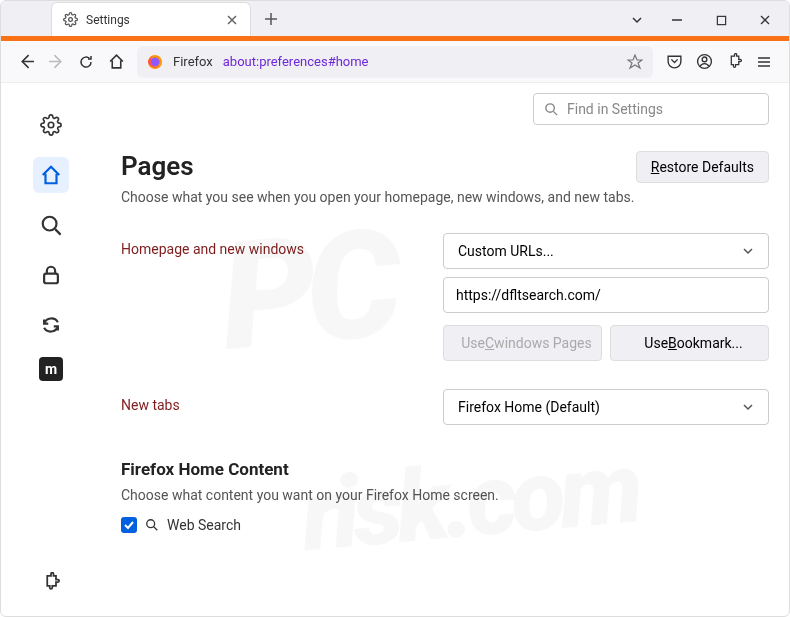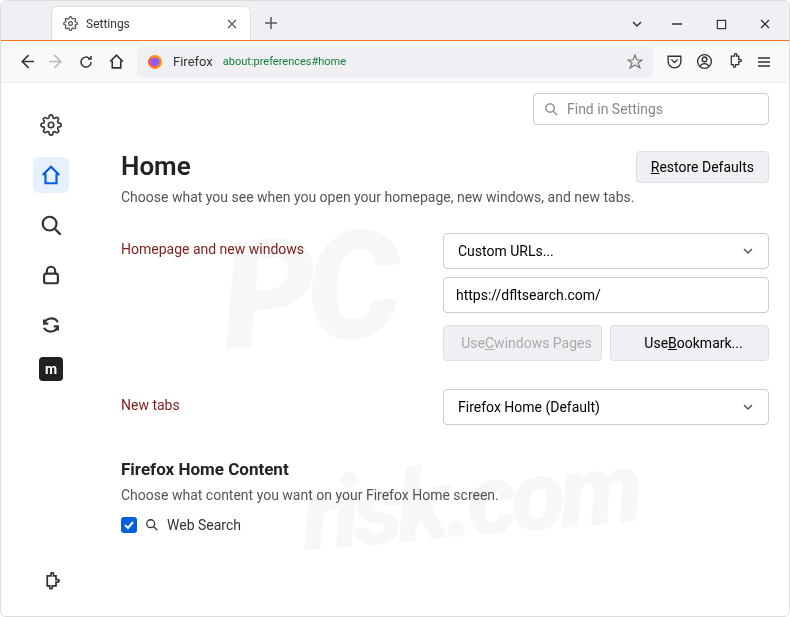--- a/index.html
+++ b/index.html
@@ -1,37 +1,37 @@
 <!DOCTYPE html>
 <html><head>
 <meta charset="utf-8">
 <style>
 * { box-sizing: border-box; margin: 0; padding: 0; font-family: -apple-system, BlinkMacSystemFont, "Segoe UI", Roboto, sans-serif; }
 body { background: #fff; width: 790px; height: 617px; overflow: hidden; border: 1px solid #ddd; border-radius: 6px; }
 
 
-.titlebar { height: 40px; display: flex; align-items: flex-end; background: #f0f0f4; border-bottom: 1px solid #f97316; }
+.titlebar { height: 40px; display: flex; align-items: flex-end; background: #f0f0f4; border-bottom: 5px solid #f97316; }
 .tab-strip { display: flex; align-items: flex-end; height: 100%; padding-left: 50px; flex: 1; }
 .tab { display: flex; align-items: center; height: 34px; background: #fff; border-radius: 6px 6px 0 0; padding: 0 10px; gap: 8px; min-width: 200px; position: relative; border: 1px solid #ddd; border-bottom: none; }
 .tab-icon { width: 16px; height: 16px; display: flex; align-items: center; justify-content: center; }
 .tab-title { font-size: 12px; color: #333; flex: 1; }
 .tab-close { width: 16px; height: 16px; display: flex; align-items: center; justify-content: center; color: #666; cursor: pointer; border-radius: 3px; }
 .new-tab-btn { width: 28px; height: 28px; display: flex; align-items: center; justify-content: center; margin-left: 6px; margin-bottom: 3px; color: #666; cursor: pointer; border-radius: 4px; font-size: 16px; }
 .titlebar-btns { display: flex; align-items: center; padding-right: 4px; gap: 4px; }
 .chevron-btn { width: 32px; height: 32px; display: flex; align-items: center; justify-content: center; color: #333; }
 .win-btn { width: 40px; height: 32px; display: flex; align-items: center; justify-content: center; color: #333; }
 
 
 .toolbar { height: 42px; display: flex; align-items: center; padding: 0 10px; background: #f9f9fb; border-bottom: 1px solid #eee; }
 .toolbar-btn { width: 30px; height: 30px; display: flex; align-items: center; justify-content: center; color: #333; border-radius: 4px; }
 .toolbar-btn.disabled { color: #bbb; }
 .urlbar { flex: 1; height: 32px; background: #f0f0f4; border-radius: 6px; display: flex; align-items: center; padding: 0 10px; gap: 10px; margin: 0 6px; }
 .urlbar-icon { width: 16px; height: 16px; }
 .urlbar-identity { font-size: 13px; color: #333; }
-.urlbar-url { font-size: 11px; color: #15803d; flex: 1; }
+.urlbar-url { font-size: 13px; color: #6d28d9; flex: 1; }
 .urlbar-star { color: #777; }
 
 
 .content { display: flex; height: calc(617px - 82px); }
 .sidebar { width: 100px; display: flex; flex-direction: column; align-items: center; padding-top: 24px; gap: 14px; }
 .sidebar-item { width: 36px; height: 36px; display: flex; align-items: center; justify-content: center; border-radius: 6px; color: #333; }
 .sidebar-item.active { color: #0060df; background: #e6f0ff; }
 .sidebar-item.m-logo { background: #222; color: #fff; border-radius: 4px; width: 24px; height: 24px; font-weight: bold; font-size: 14px; }
 .sidebar-spacer { flex: 1; }
 
@@ -225,21 +225,21 @@
     <div class="watermark2">risk.com</div>
 
     <div class="search-settings">
       <svg width="15" height="15" viewBox="0 0 16 16">
           <circle cx="6.5" cy="6.5" r="4.5" stroke="#888" stroke-width="1.5" fill="none"></circle>
           <path d="M10 10 L14 14" stroke="#888" stroke-width="1.5"></path>
         </svg>
       <span>Find in Settings</span>
     </div>
 
-    <h1 class="page-title">Home</h1>
+    <h1 class="page-title">Pages</h1>
 
     <div class="restore-btn">
         <u>R</u>
         <span>estore Defaults</span>
       </div>
 
     <p class="section-desc">Choose what you see when you open your homepage, new windows, and new tabs.</p>
 
     <div class="form-row">
       <div class="form-label">Homepage and new windows</div>

